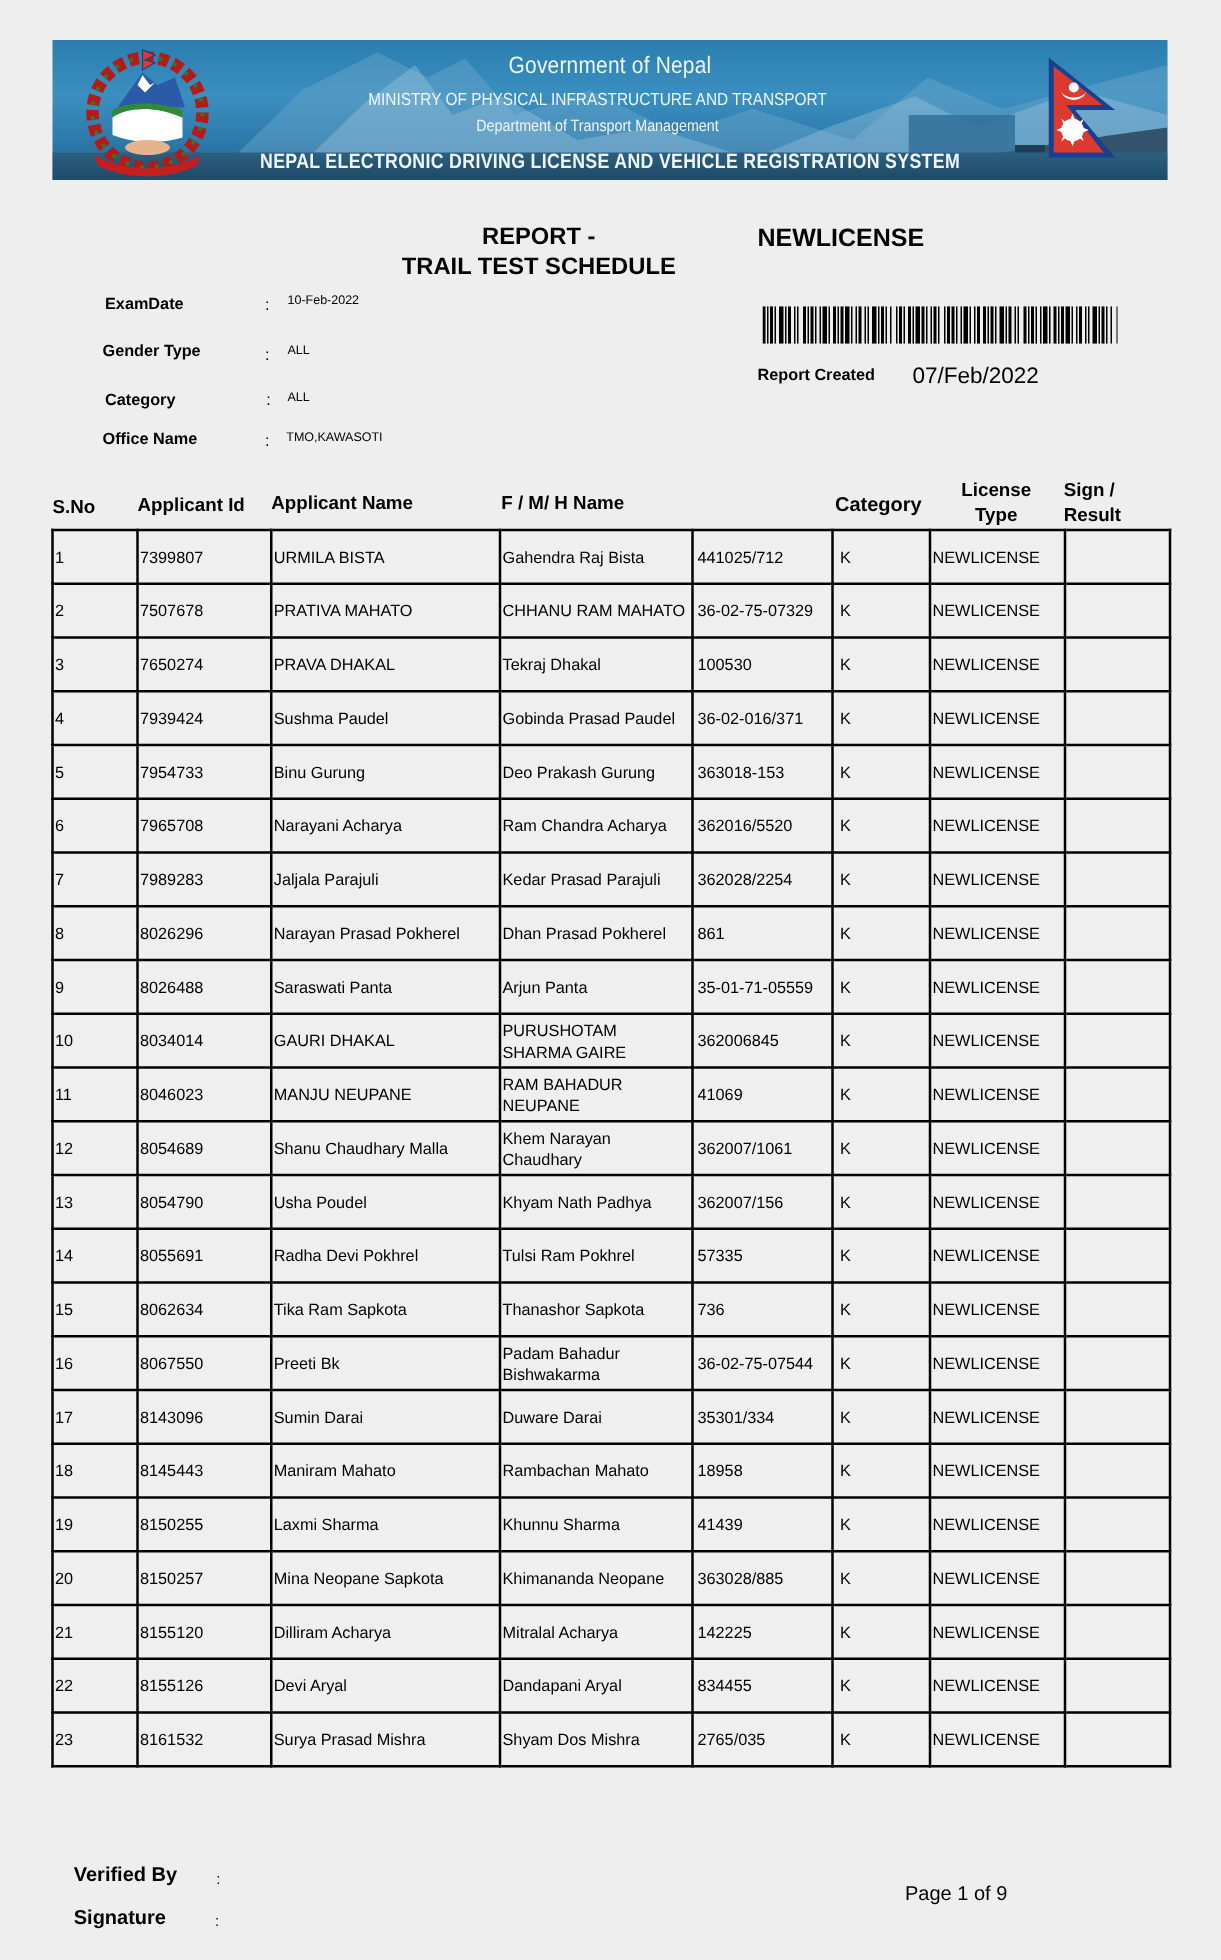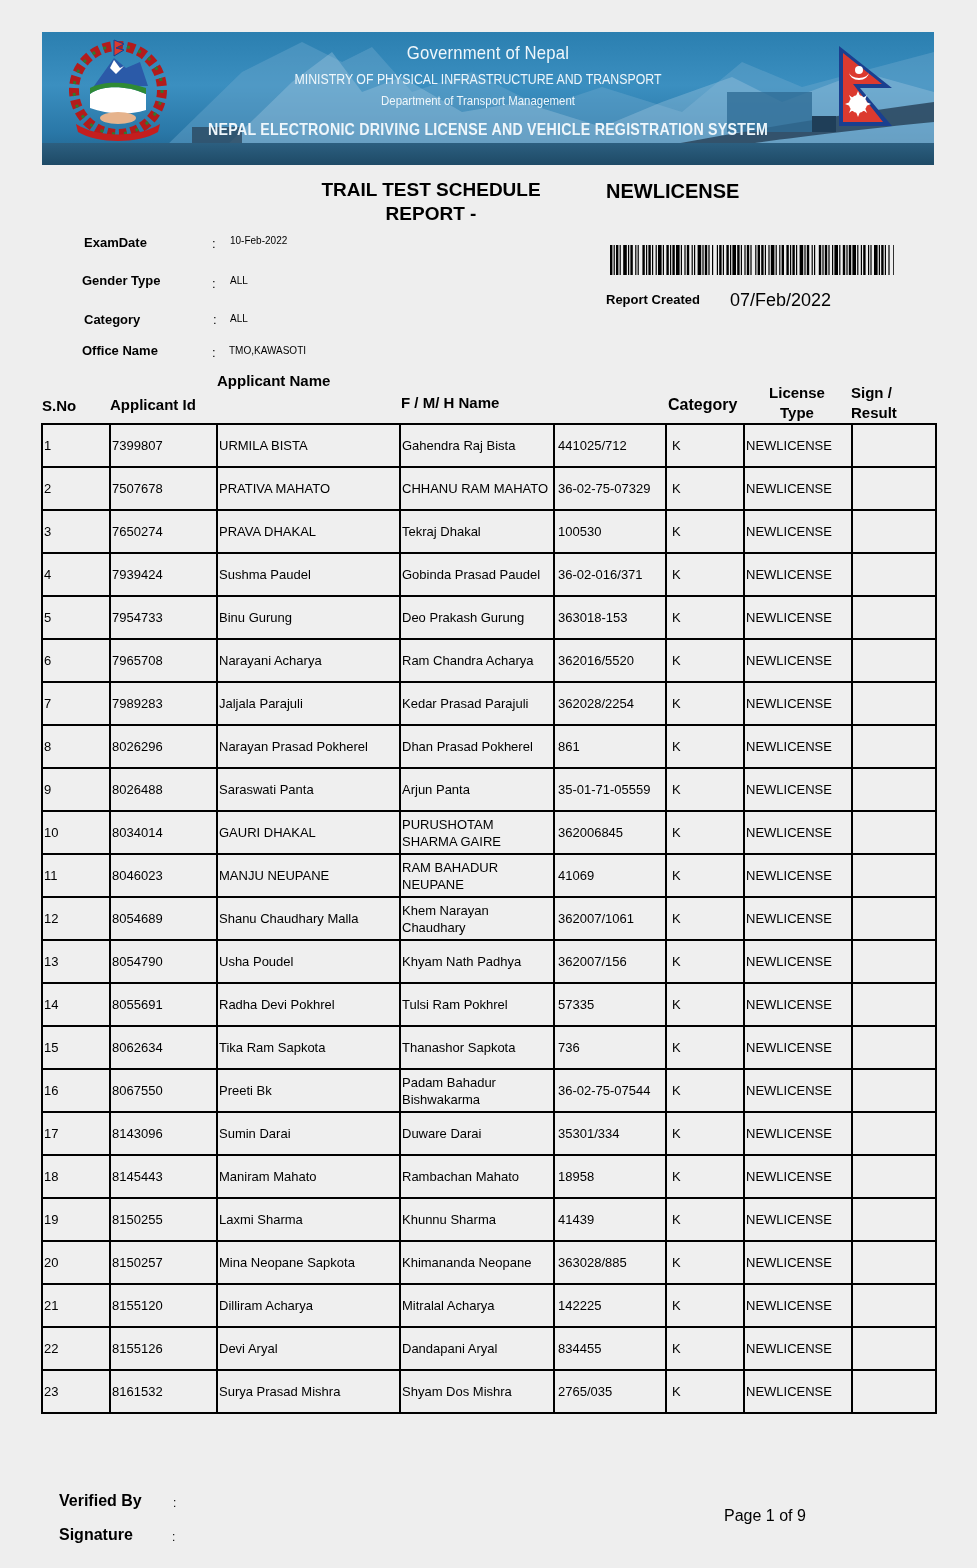--- a/index.html
+++ b/index.html
@@ -1,21 +1,21 @@
 <!DOCTYPE html>
 <html><head>
 <meta charset="utf-8">
 <style>
   html, body { margin:0; padding:0; }
   body {
     width:977px; height:1568px; background:#eeeeee; position:relative; overflow:hidden;
     font-family:"Liberation Sans", sans-serif; color:#000;
   }
   .banner {
-    position:absolute; left:42px; top:32px; width:892px; height:133px; overflow:hidden;
+    position:absolute; left:42px; top:32px; width:892px; height:112px; overflow:hidden;
     background:linear-gradient(180deg,#2b7fb0 0%,#3b8fc0 40%,#2a78a8 75%,#1f5f88 100%);
   }
   .banner .mtn {
     position:absolute; left:0; top:0; width:892px; height:118px;
   }
   .banner .road {
     position:absolute; left:0; right:0; bottom:0; height:22px;
     background:linear-gradient(180deg,#2c5f80,#1e4a66);
   }
   .banner-text { position:absolute; left:0; width:892px; text-align:center; color:#eef6fb; font-family:"Liberation Sans", sans-serif; }
@@ -99,22 +99,22 @@
     </g>
   </svg>
 
   <div class="banner-text b1">Government of Nepal</div>
   <div class="banner-text b2">MINISTRY OF PHYSICAL INFRASTRUCTURE AND TRANSPORT</div>
   <div class="banner-text b3">Department of Transport Management</div>
   <div class="banner-text b4">NEPAL ELECTRONIC DRIVING LICENSE AND VEHICLE REGISTRATION SYSTEM</div>
 </div>
 
 <div class="title">
+  <div>REPORT -</div>
   <div>TRAIL TEST SCHEDULE</div>
-  <div>REPORT -</div>
 </div>
 <div class="newlic">NEWLICENSE</div>
 
 <div class="meta-label" style="left:84px;top:235px;">ExamDate</div>
 <div class="meta-colon" style="left:212px;top:236px;">:</div>
 <div class="meta-val" style="left:230px;top:235px;">10-Feb-2022</div>
 
 <div class="meta-label" style="left:82px;top:273px;">Gender Type</div>
 <div class="meta-colon" style="left:212px;top:276px;">:</div>
 <div class="meta-val" style="left:230px;top:275px;">ALL</div>
@@ -208,21 +208,21 @@
     <rect x="271.1999999999996" y="0" width="2.4" height="30" fill="#000"></rect>
     <rect x="274.79999999999956" y="0" width="1.2" height="30" fill="#000"></rect>
     <rect x="278.3999999999995" y="0" width="1.2" height="30" fill="#000"></rect>
     <rect x="283.19999999999953" y="0" width="1.2" height="30" fill="#000"></rect>
   </svg>
 <div class="rc-label">Report Created</div>
 <div class="rc-val">07/Feb/2022</div>
 
 <div class="th" style="left:42px;top:396px;">S.No</div>
 <div class="th" style="left:110px;top:395px;">Applicant Id</div>
-<div class="th" style="left:217px;top:371px;">Applicant Name</div>
+<div class="th" style="left:217px;top:393px;">Applicant Name</div>
 <div class="th" style="left:401px;top:393px;">F / M/ H Name</div>
 <div class="th" style="left:556px;top:395px;margin-top:48px;">Citizenship</div>
 <div class="th" style="left:668px;top:395px;font-size:16px;">Category</div>
 <div class="th" style="left:745px;top:383px;width:104px;text-align:center;">
   <div>License</div>
   <div>Type</div>
 </div>
 <div class="th" style="left:851px;top:383px;">
   <div>Sign /</div>
   <div>Result</div>

